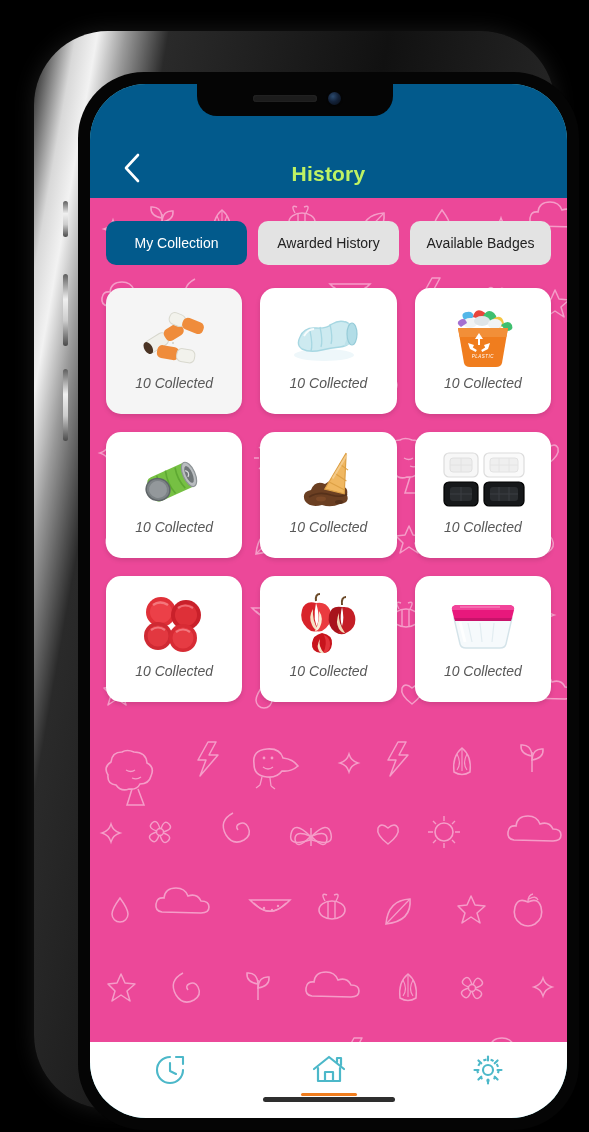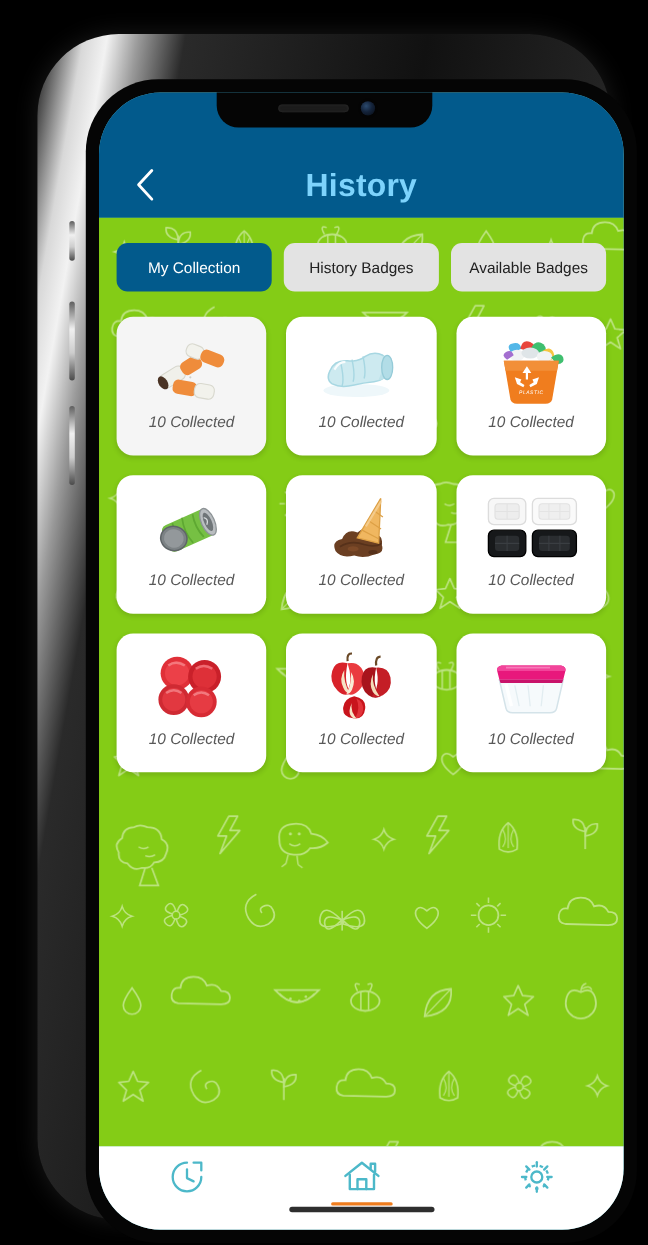--- a/index.html
+++ b/index.html
@@ -29,26 +29,26 @@
   .btn-voldn{left:29px;top:338px;width:5px;height:72px;}
   .btn-power{right:29px;top:268px;width:5px;height:112px;}
 
   .home-indicator{position:absolute;left:50%;bottom:16px;transform:translateX(-50%);
     width:132px;height:5px;border-radius:3px;background:#2e2e2e;z-index:45;}
 
   
   .app{position:absolute;inset:0;display:flex;flex-direction:column;}
   .header{position:relative;height:114px;background:#025a8c;flex:0 0 auto;display:flex;align-items:flex-end;
     justify-content:center;padding-bottom:14px;box-sizing:border-box;}
-  .app-title{color:#7dd3fc;font-size:29px;font-weight:700;letter-spacing:.2px;line-height:1;}
+  .app-title{color:#bef264;font-size:21px;font-weight:700;letter-spacing:.2px;line-height:1;}
   .back-btn{position:absolute;left:22px;bottom:10px;width:40px;height:40px;display:flex;align-items:center;justify-content:center;cursor:pointer;}
   .back-btn svg{display:block;}
 
   
-  .body-area{position:relative;flex:1 1 auto;background:#84cc16;overflow:hidden;}
+  .body-area{position:relative;flex:1 1 auto;background:#ec4899;overflow:hidden;}
   .doodle{position:absolute;inset:0;opacity:.55;}
 
   .tabs{position:relative;z-index:3;display:flex;gap:11px;padding:23px 16px 0 16px;box-sizing:border-box;}
   .tab{flex:1 1 0;height:44px;border-radius:10px;display:flex;align-items:center;justify-content:center;
     font-size:14px;cursor:pointer;box-sizing:border-box;}
   .tab.inactive{background:#e3e3e3;color:#222;}
   .tab.active{background:#025a8c;color:#fff;}
 
   .grid{position:relative;z-index:3;display:grid;grid-template-columns:repeat(3,1fr);gap:18px;
     padding:23px 16px 0 16px;box-sizing:border-box;font-style:italic;}
@@ -277,21 +277,21 @@
               <use href="#d-bird" x="104" y="842"></use>
               <use href="#d-heart" x="192" y="850"></use>
               <use href="#d-bolt" x="252" y="840"></use>
               <use href="#d-melon" x="312" y="848"></use>
               <use href="#d-cloud" x="392" y="844"></use>
             </g>
           </svg>
 
           <div class="tabs">
             <div class="tab active">My Collection</div>
-            <div class="tab inactive">History Badges</div>
+            <div class="tab inactive">Awarded History</div>
             <div class="tab inactive">Available Badges</div>
           </div>
 
           <div class="grid">
 
             <div class="card pressed">
               <div class="card-art">
                 <svg width="74" height="62" viewBox="0 0 74 62">
                   <g transform="rotate(-32 28 32)">
                     <rect x="6" y="26" width="24" height="13" rx="5" fill="#f0f0ea" stroke="#d6d6cc" stroke-width="1"></rect>

